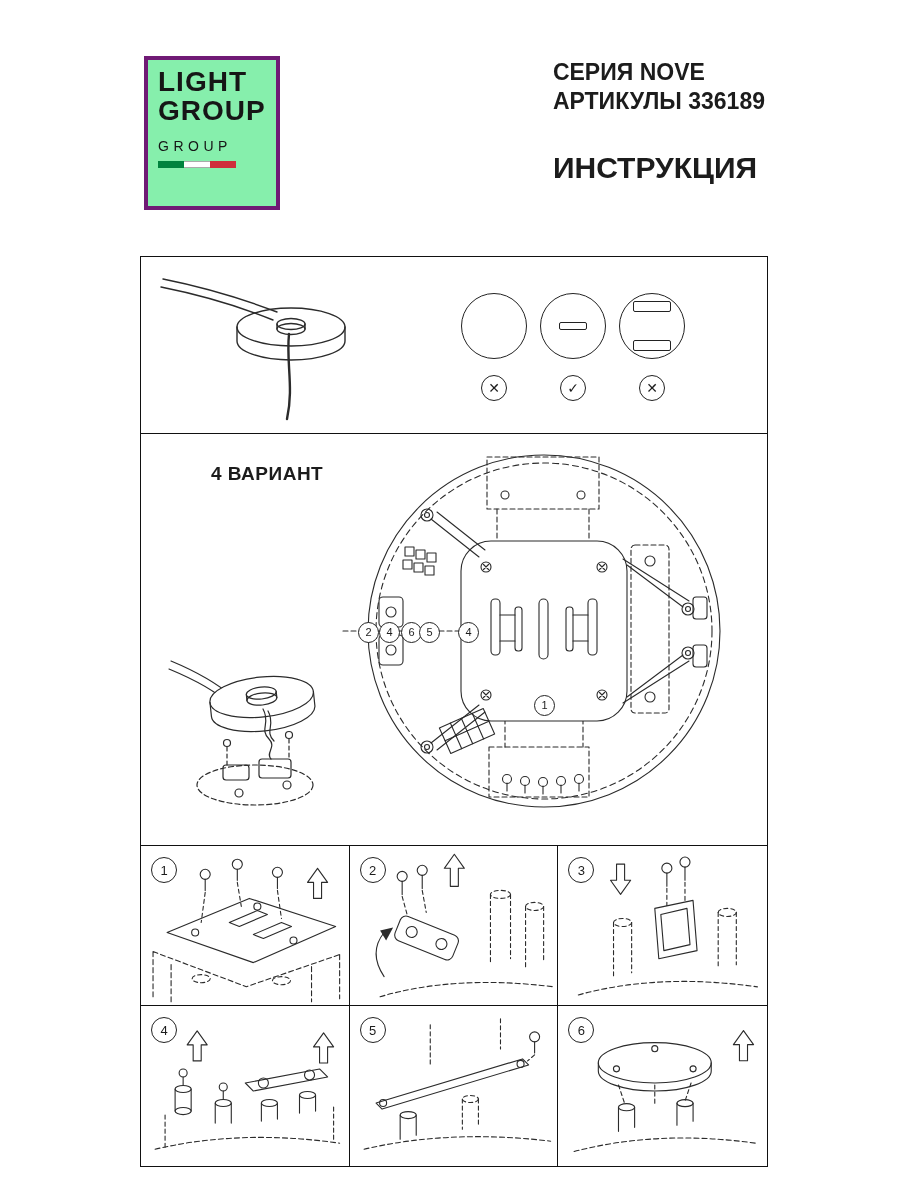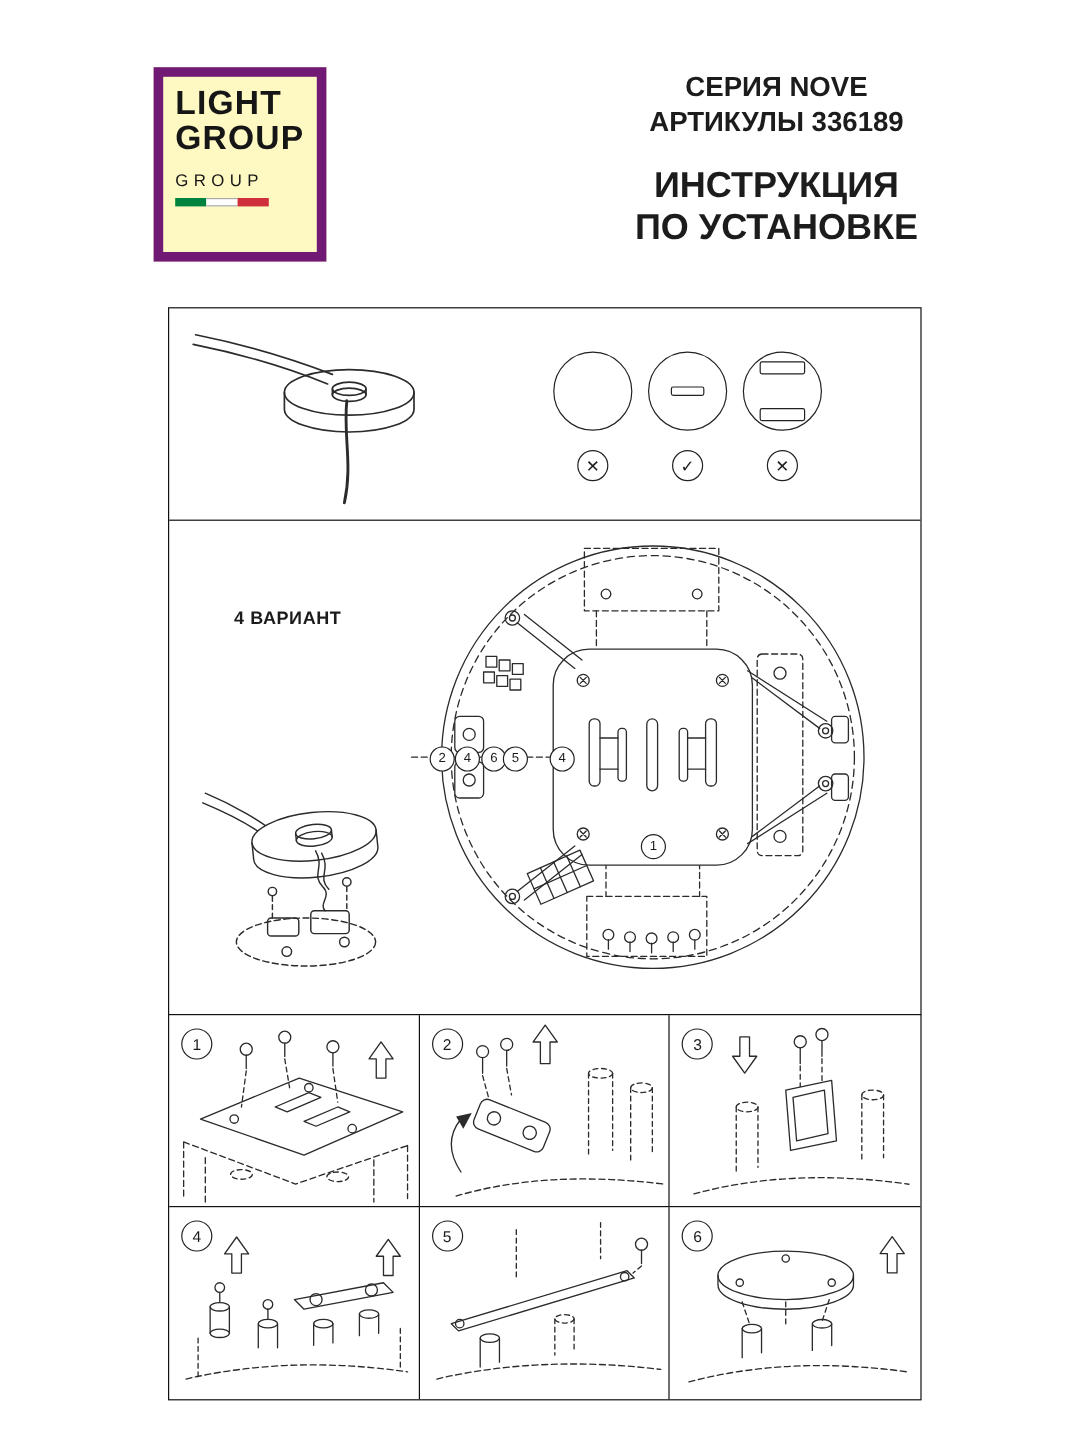--- a/index.html
+++ b/index.html
@@ -1,45 +1,45 @@
 <!DOCTYPE html>
 <html><head>
 <meta charset="utf-8">
 <style>
   html,body{margin:0;padding:0;}
   body{width:902px;height:1200px;background:#ffffff;font-family:"Liberation Sans",sans-serif;color:#1c1c1c;}
   .page{position:relative;width:902px;height:1200px;background:#fff;overflow:hidden;}
 
   
-  .logo{position:absolute;left:128px;top:56px;width:118px;height:139px;border:8px solid #701a75;padding:7px 0 0 10px;background:#fef9c3;}
+  .logo{position:absolute;left:144px;top:56px;width:118px;height:139px;border:4px solid #701a75;padding:7px 0 0 10px;background:#86efac;}
   .logo-big{font-size:28px;font-weight:bold;letter-spacing:1px;line-height:1.04;color:#161616;}
   .logo-group{font-size:14px;letter-spacing:4.5px;margin-top:13px;color:#161616;}
   .logo-flag{display:flex;margin-top:7px;width:78px;height:7px;}
   .logo-flag span{flex:1;}
   .fg{background:#00833e;}
   .fw{background:#fff;border-top:1px solid #aaa;border-bottom:1px solid #aaa;}
   .fr{background:#cf2e3b;}
 
-  .header-text{position:absolute;right:137px;top:58px;text-align:center;}
+  .header-text{position:absolute;right:137px;top:58px;text-align:left;}
   .series{font-size:23px;font-weight:bold;line-height:1.28;}
-  .doc-title{margin-top:20px;font-size:30px;font-weight:bold;line-height:1.18;}
+  .doc-title{margin-top:33px;font-size:30px;font-weight:bold;line-height:1.18;}
 
   
   .frame{position:absolute;left:140px;top:256px;width:626px;height:589px;border:1.5px solid #111;background:#fff;}
   .canopy-svg{position:absolute;left:16px;top:10px;}
   .frame-divider{position:absolute;left:0;top:176px;width:100%;height:0;border-top:1.5px solid #111;}
   .approval-row{position:absolute;left:320px;top:36px;display:flex;gap:13px;}
   .approval-item{display:flex;flex-direction:column;align-items:center;width:66px;}
   .head-circle{width:64px;height:64px;border:1.6px solid #222;border-radius:50%;position:relative;background:#fff;}
   .slot-bar{position:absolute;left:50%;top:50%;transform:translate(-50%,-50%);width:26px;height:6px;border:1.4px solid #222;border-radius:2px;}
   .clip-bar{position:absolute;left:50%;transform:translateX(-50%);width:36px;height:9px;border:1.4px solid #222;border-radius:2px;}
   .clip-top{top:7px;}
   .clip-bottom{bottom:7px;}
   .verdict{margin-top:16px;width:24px;height:24px;border:1.6px solid #222;border-radius:50%;display:flex;align-items:center;justify-content:center;font-size:14px;line-height:1;background:#fff;}
-  .variant-label{position:absolute;left:54px;top:206px;font-size:15px;font-weight:bold;letter-spacing:.5px;margin-top:44px;}
+  .variant-label{position:absolute;left:70px;top:206px;font-size:19px;font-weight:bold;letter-spacing:.5px;}
   .fixture-svg{position:absolute;left:26px;top:368px;}
   .plate-svg{position:absolute;left:198px;top:192px;}
   .callout{position:absolute;width:19px;height:19px;border:1.4px solid #222;border-radius:50%;background:#fff;display:flex;align-items:center;justify-content:center;font-size:11px;line-height:1;z-index:3;}
 
   
   .steps{position:absolute;left:140px;top:845px;width:626px;height:320px;border:1.5px solid #111;display:grid;grid-template-columns:1fr 1fr 1fr;grid-template-rows:1fr 1fr;background:#fff;}
   .step-cell{position:relative;border-right:1.5px solid #111;border-bottom:1.5px solid #111;overflow:hidden;}
   .step-cell:nth-child(3n){border-right:none;}
   .step-cell:nth-child(n+4){border-bottom:none;}
   .step-badge{position:absolute;left:10px;top:11px;width:24px;height:24px;border:1.5px solid #222;border-radius:50%;display:flex;align-items:center;justify-content:center;font-size:13px;background:#fff;z-index:2;}
@@ -59,21 +59,20 @@
         <span class="fw"></span>
         <span class="fr"></span>
     </div>
   </div>
 
   <div class="header-text">
     <div class="series">СЕРИЯ NOVE</div>
     <div class="series">АРТИКУЛЫ 336189</div>
     <div class="doc-title">
       <div>ИНСТРУКЦИЯ</div>
-      <div>ПО УСТАНОВКЕ</div>
     </div>
   </div>
 
   <div class="frame">
 
     <svg class="canopy-svg" width="240" height="168" viewBox="0 0 240 168">
       <g stroke="#2b2b2b" fill="none" stroke-width="1.4" stroke-linecap="round" stroke-linejoin="round">
         <path d="M6,12 C46,20 86,32 120,45"></path>
         <path d="M4,20 C44,28 84,40 116,53"></path>
         <ellipse cx="134" cy="60" rx="54" ry="19"></ellipse>

